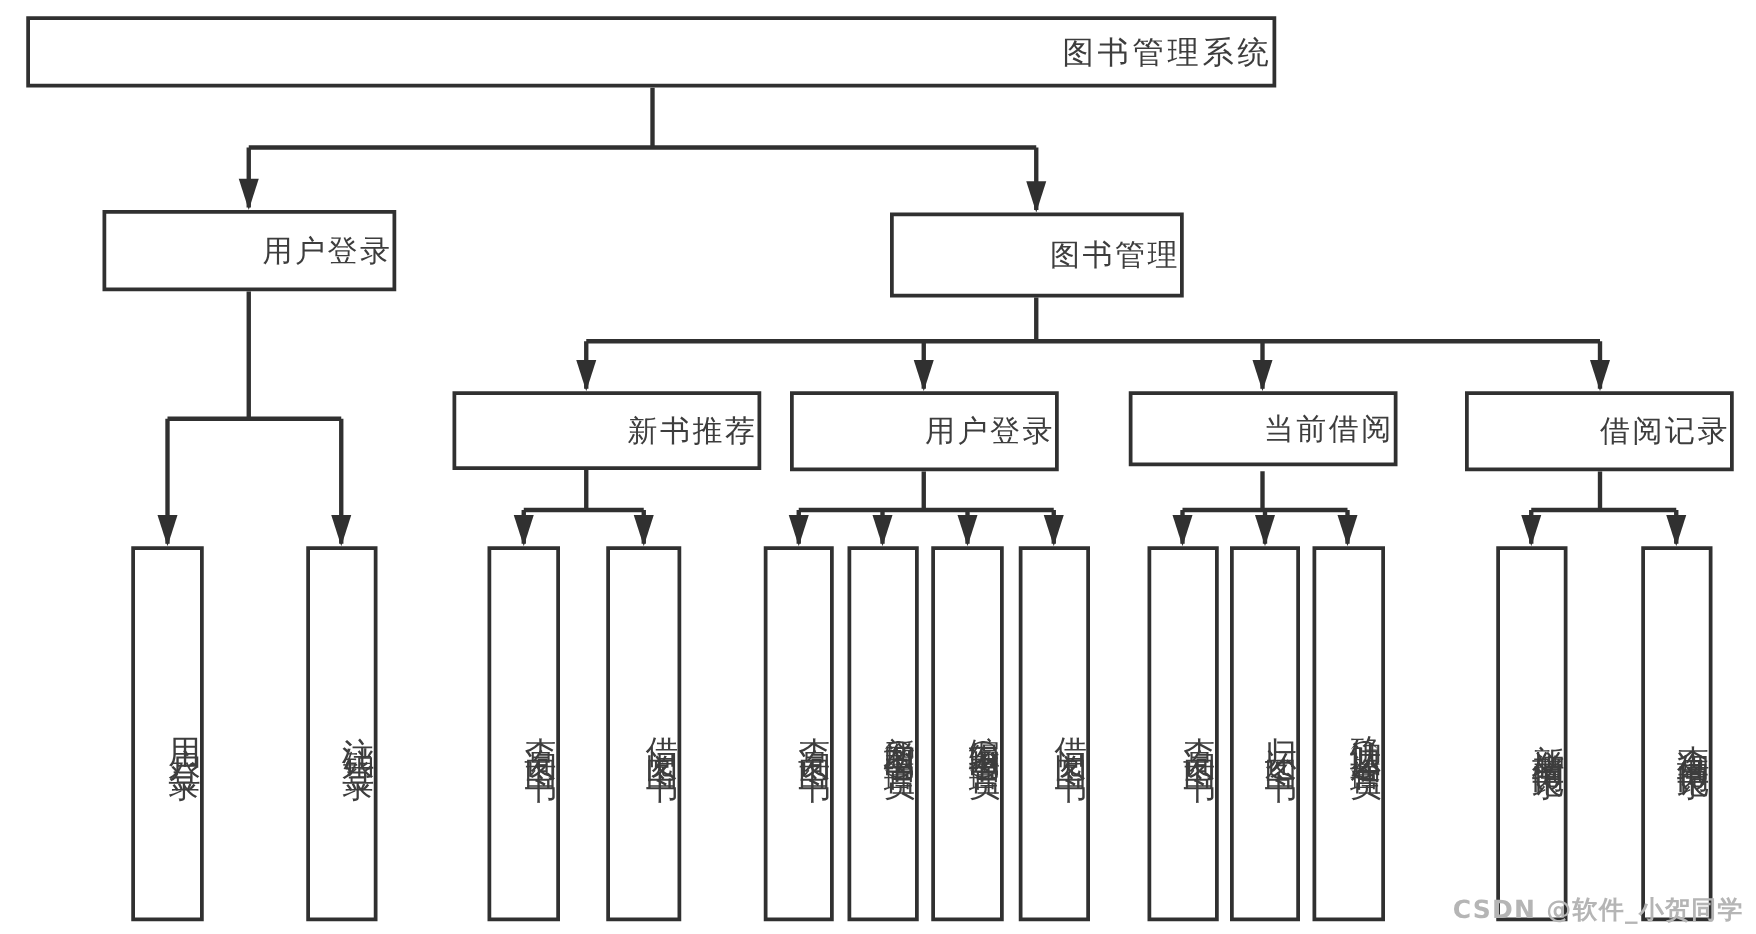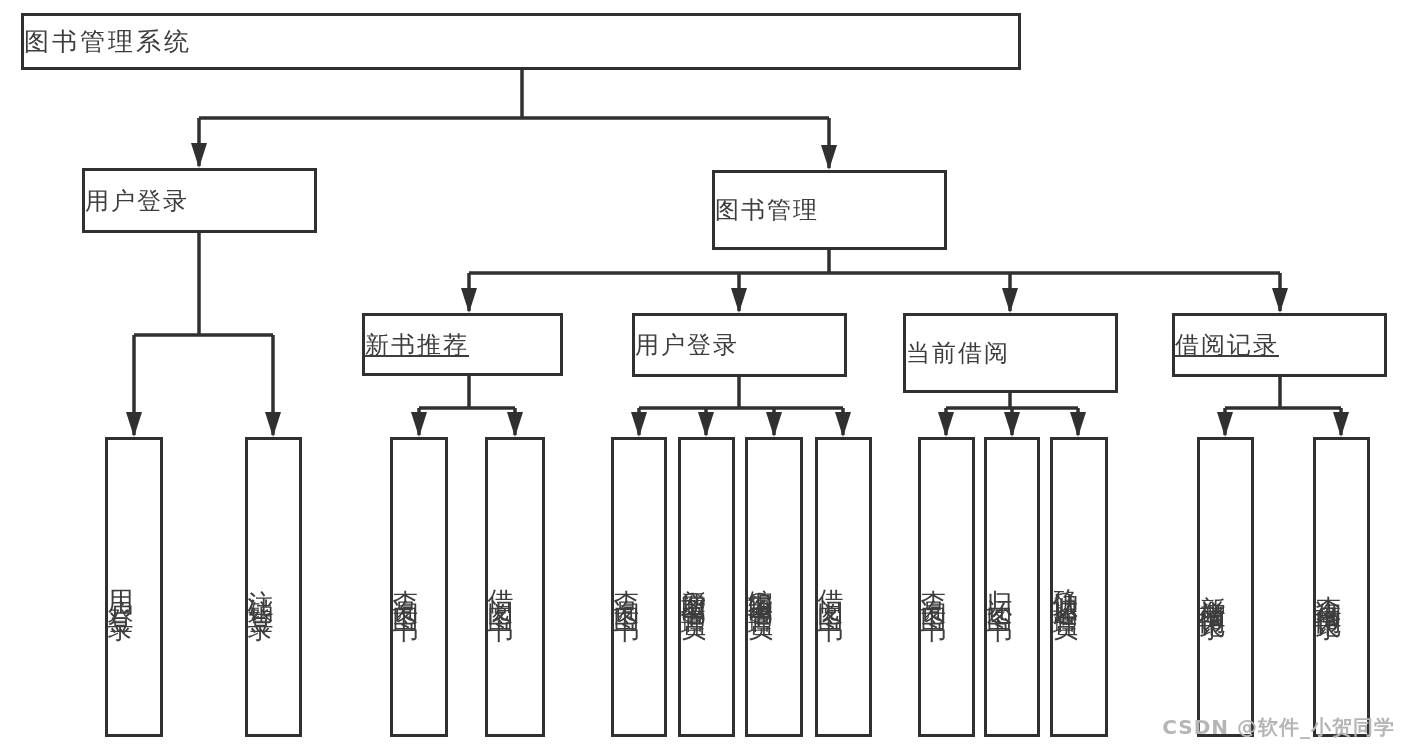--- a/index.html
+++ b/index.html
@@ -15,45 +15,45 @@
     background:var(--bg);
     font-family:"DejaVu Sans","Liberation Sans",sans-serif;
     overflow:hidden;
   }
   svg.wires{position:absolute;left:0;top:0;z-index:1;}
   .node{
     position:absolute;
     box-sizing:border-box;
     background:#fff;
     border:3px solid var(--line);
-    display:flex;align-items:center;justify-content:flex-start;
+    display:flex;align-items:center;justify-content:flex-end;
     color:var(--text);
     z-index:2;
   }
   .hnode{font-size:24px;letter-spacing:2px;line-height:1;white-space:nowrap;}
   .rootnode{font-size:25px;letter-spacing:3px;}
   .leaf .label{
     writing-mode:vertical-lr;
     text-orientation:mixed;
     font-size:26px;
     letter-spacing:9px;
     line-height:1;
     color:var(--text);
   }
   .leaf .label.mid{letter-spacing:4px;}
   .leaf .label.long{font-size:25px;letter-spacing:4px;}
 
   
   .n-root        {left:21px;  top:13px;  width:1000px; height:57px;}
   .n-user-login  {left:82px;  top:168px; width:235px;  height:65px;}
-  .n-book-mgmt   {left:712px; top:170px; width:235px;  height:80px;}
-  .n-new-book    {left:362px; top:313px; width:201px;  height:63px;text-decoration:underline;}
+  .n-book-mgmt   {left:712px; top:170px; width:235px;  height:68px;}
+  .n-new-book    {left:362px; top:313px; width:247px;  height:63px;}
   .n-book-borrow {left:632px; top:313px; width:215px;  height:64px;}
-  .n-cur-borrow  {left:903px; top:313px; width:215px;  height:80px;}
-  .n-borrow-rec  {left:1172px;top:313px; width:215px;  height:64px;text-decoration:underline;}
+  .n-cur-borrow  {left:903px; top:313px; width:215px;  height:60px;}
+  .n-borrow-rec  {left:1172px;top:313px; width:215px;  height:64px;}
 
   .leaf{top:437px;height:300px;}
   .l-user-login {left:105px; width:58px;}
   .l-logout     {left:245px; width:57px;}
   .l-nb-query   {left:390px; width:58px;}
   .l-nb-borrow  {left:485px; width:60px;}
   .l-bb-query   {left:611px; width:56px;}
   .l-bb-add     {left:678px; width:57px;}
   .l-bb-edit    {left:745px; width:58px;}
   .l-bb-borrow  {left:815px; width:57px;}

